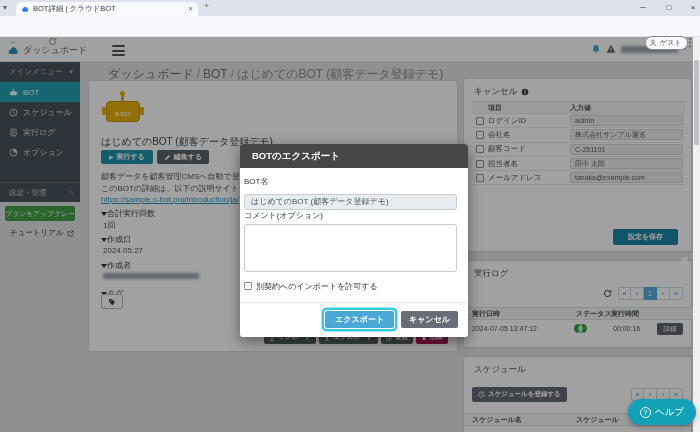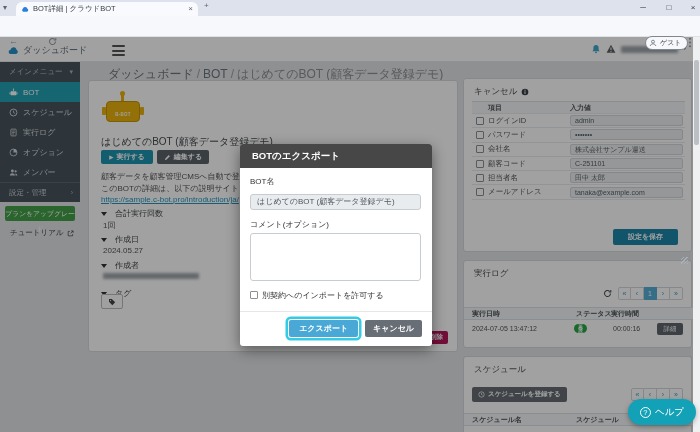--- a/index.html
+++ b/index.html
@@ -61,21 +61,21 @@
   #robot .head span { font-size:4.5px; color:#fffbe8; line-height:19px; font-weight:bold; letter-spacing:.3px; }
   #robot .ear { position:absolute; top:16px; width:4px; height:8px; background:#e9b10e; border-radius:1px; }
   #robot .stem { position:absolute; left:20px; top:4px; width:3px; height:7px; background:#e9b10e; }
   #robot .tip { position:absolute; left:19px; top:0; width:5px; height:5px; background:#e9b10e; border-radius:50%; }
   #bot-title { left:12px; top:54px; font-size:10px; color:#464a4d; }
   .btn { display:flex; align-items:center; justify-content:center; gap:3px; color:#fff; border-radius:2px;font-weight:bold; }
   #run-btn { left:12px; top:69px; width:52px; height:14px; background:#1d93ae; font-size:7px; }
   #edit-btn { left:68px; top:69px; width:52px; height:14px; background:#5a6268; font-size:7px; }
   .desc { left:12px; width:350px; font-size:8px; color:#555; white-space:nowrap; overflow:hidden; }
   #bot-link { left:12px; top:114px; font-size:8px; color:#2596be; text-decoration:underline; }
-  .stat-label { display:flex; align-items:center; gap:8px; font-size:8px; color:#3f4447; }
+  .stat-label { display:flex; align-items:center; gap:0; font-size:8px; color:#3f4447; }
   .tri { width:0; height:0; border-left:3.5px solid transparent; border-right:3.5px solid transparent;
          border-top:4.5px solid #333; }
   .stat-value { font-size:8px; color:#555; }
   #tag-btn { left:12px; top:213px; width:22px; height:15px; background:#fdfdfd; border:1px solid #b8bdc1;
              border-radius:2px; display:flex; align-items:center; justify-content:center; }
   #bot-actions { right:9px; top:250px; display:flex; gap:3px; }
   #bot-actions .btn { height:13px; font-size:6.5px; padding:0 5px; background:#5a6268; }
   #bot-actions .danger { background:#b5195b; }
 
   
@@ -123,25 +123,25 @@
   #sch-pgn { position:absolute; right:8px; top:31px; }
   #sch-head { position:absolute; left:0; top:56px; width:229px; height:13px; }
   #sch-head span { position:absolute; }
 
   
   #scrollbar { left:693px; top:37px; width:7px; height:395px; background:#eef0f2; z-index:55; }
   #scroll-thumb { left:694px; top:60px; width:5px; height:85px; background:#bcc0c4; border-radius:2px; z-index:56; }
 
   
   #overlay { left:0; top:37px; width:693px; height:395px; background:rgba(0,0,0,0.37); z-index:40; }
-  #modal { left:240px; top:144px; width:192px; background:#fff; border-radius:3px; z-index:50;
+  #modal { left:240px; top:144px; width:228px; background:#fff; border-radius:3px; z-index:50;
            box-shadow:0 4px 14px rgba(0,0,0,0.45); }
   #modal-header { height:24px; background:#474747; border-radius:3px 3px 0 0; display:flex; align-items:center; }
   #modal-header span { margin-left:12px; font-size:9.5px; font-weight:bold; color:#fff; }
-  #modal-body { padding:8px 11px 0 10px; }
+  #modal-body { padding:8px 11px 0 4px; }
   .mlabel { font-size:8px; color:#333; margin-bottom:3px; }
   #modal-botname { width:100%; height:16px; background:#e9ecef; border:1px solid #c6ccd1; border-radius:3px;
                    font-size:8px; color:#4f565c; padding:0 6px; font-family:inherit; }
   #modal-comment { width:100%; height:48px; border:1px solid #c6ccd1; border-radius:3px; resize:none;
                    font-family:inherit; font-size:8px; position:relative; display:block; }
   #grip { position:absolute; right:12px; top:257px; width:7px; height:7px;
           background:repeating-linear-gradient(135deg,transparent 0 1.5px,#aab0b5 1.5px 2.5px); z-index:51; }
   #modal-check { display:flex; align-items:center; gap:4px; margin-top:9px; }
   #modal-check span { font-size:8px; color:#333; }
   #modal-footer { margin-top:10px; border-top:1px solid #e6e6e6; padding:8px 10px 9px 10px;
@@ -258,29 +258,20 @@
       </svg>
     <span>実行ログ</span>
   </div>
   <div class="side-row" style="top:142px">
     <svg width="9" height="9" viewBox="0 0 12 12">
         <circle cx="6" cy="6" r="4.6" fill="none" stroke="currentColor" stroke-width="1.1"></circle>
         <path d="M6 6V1.4A4.6 4.6 0 0 1 10.6 6z" fill="currentColor"></path>
       </svg>
     <span>オプション</span>
   </div>
-  <div class="side-row" style="top:162px">
-    <svg width="9" height="9" viewBox="0 0 12 12">
-        <circle cx="4.5" cy="4" r="1.9" fill="currentColor"></circle>
-        <path d="M1 10c.4-2 1.8-3 3.5-3S7.6 8 8 10z" fill="currentColor"></path>
-        <circle cx="8.8" cy="4.4" r="1.5" fill="currentColor"></circle>
-        <path d="M8.6 7.2c1.4.1 2.3 1 2.6 2.8H8.7" fill="currentColor"></path>
-      </svg>
-    <span>メンバー</span>
-  </div>
   <div class="side-row" id="settings-row" style="top:182px">
     <span>設定・管理</span>
     <span class="side-caret">›</span>
   </div>
   <div id="upgrade-btn" class="abs">プランをアップグレード</div>
   <div id="tutorial" class="abs">
     <span>チュートリアル</span>
     <svg width="7" height="7" viewBox="0 0 12 12">
         <path d="M5 2.5H2v7.5h7.5V7" fill="none" stroke="#3c4449" stroke-width="1.2"></path>
         <path d="M7 1.5h3.5V5M10.3 1.7 6.2 5.8" fill="none" stroke="#3c4449" stroke-width="1.2"></path>
@@ -388,29 +379,20 @@
         <div class="c2">項目</div>
         <div class="c3">入力値</div>
       </div>
       <div class="ud-row">
         <div class="c1">
             <input type="checkbox" style="">
           </div>
         <div class="c2">ログインID</div>
         <div class="c3">
             <div class="mini-input">admin</div>
-          </div>
-      </div>
-      <div class="ud-row">
-        <div class="c1">
-            <input type="checkbox" style="">
-          </div>
-        <div class="c2">パスワード</div>
-        <div class="c3">
-            <div class="mini-input">•••••••</div>
           </div>
       </div>
       <div class="ud-row">
         <div class="c1">
             <input type="checkbox" style="">
           </div>
         <div class="c2">会社名</div>
         <div class="c3">
             <div class="mini-input">株式会社サンプル運送</div>
           </div>
@@ -506,21 +488,21 @@
 
   <div id="overlay" class="abs"></div>
 
   <div id="modal" class="abs">
     <div id="modal-header">
       <span>BOTのエクスポート</span>
     </div>
     <div id="modal-body">
       <div class="mlabel">BOT名</div>
       <input id="modal-botname" type="text" readonly="" value="はじめてのBOT (顧客データ登録デモ)" style="">
-      <div class="mlabel" style="margin-top:9px">コメント(オプション)</div>
+      <div class="mlabel" style="">コメント(オプション)</div>
       <textarea id="modal-comment" style=""></textarea>
       <div id="modal-check">
         <input type="checkbox" style="">
         <span>別契約へのインポートを許可する</span>
       </div>
     </div>
     <div id="modal-footer">
       <div id="export-btn" class="btn">エクスポート</div>
       <div id="cancel-btn" class="btn">キャンセル</div>
     </div>

